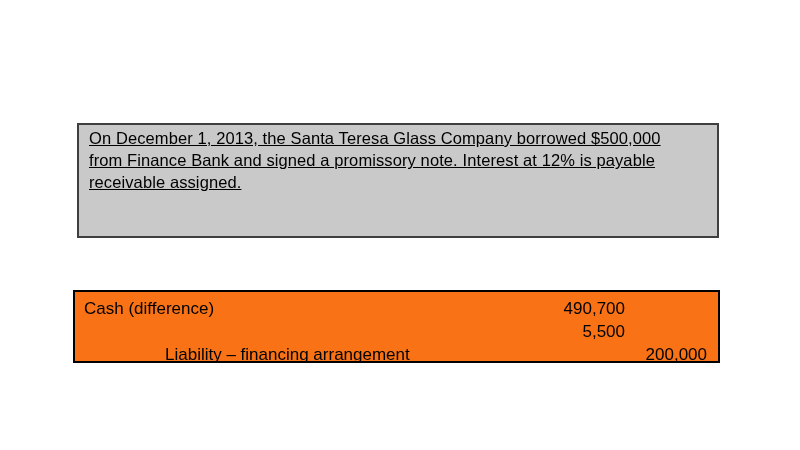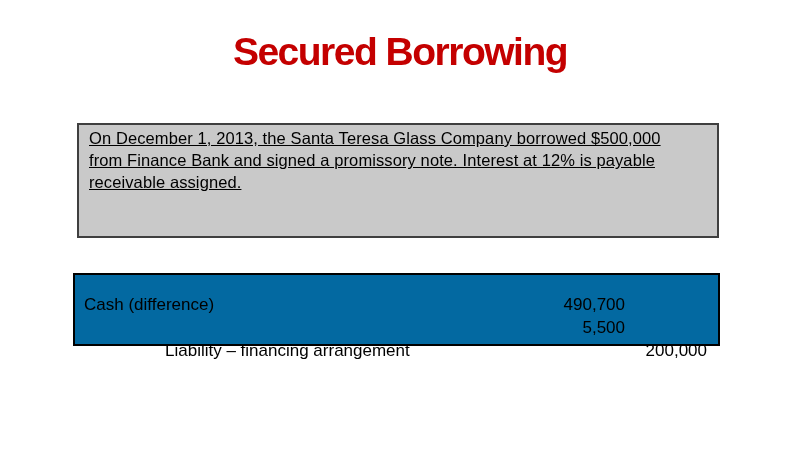--- a/index.html
+++ b/index.html
@@ -44,27 +44,27 @@
     text-decoration: underline;
   }
   .intro-line {
     height: 22.2px;
     line-height: 22.2px;
     white-space: nowrap;
   }
   .journal-box {
     position: absolute;
     left: 73px;
-    top: 273px;
+    top: 290px;
     width: 647px;
     height: 73px;
     box-sizing: border-box;
-    background: #0369a1;
+    background: #f97316;
     border: 2px solid #000000;
-    padding-top: 18px;
+    padding-top: 5px;
     font-size: 17px;
   }
   .journal-row {
     position: relative;
     height: 23px;
     line-height: 23px;
     white-space: nowrap;
   }
   .journal-row .row-label {
     position: absolute;
@@ -84,21 +84,20 @@
   }
   .journal-row .credit {
     right: 11px;
   }
 </style>
 </head>
 <body>
 
 <div class="slide">
 
-  <div class="slide-title">Secured Borrowing</div>
 
   <div class="intro-box">
     <div class="intro-line">On December 1, 2013, the Santa Teresa Glass Company borrowed $500,000</div>
     <div class="intro-line">from Finance Bank and signed a promissory note. Interest at 12% is payable</div>
     <div class="intro-line">receivable assigned.</div>
   </div>
 
   <div class="journal-box">
 
     <div class="journal-row">

